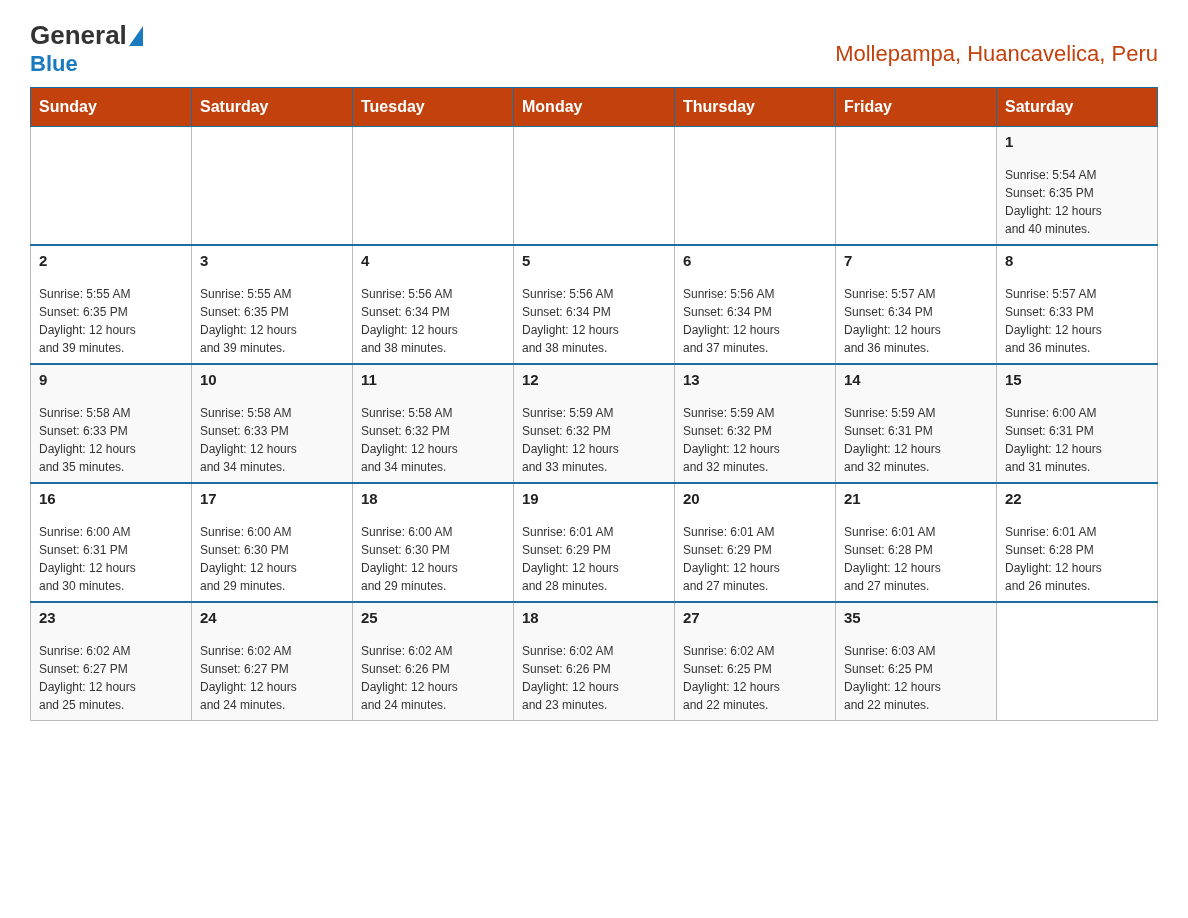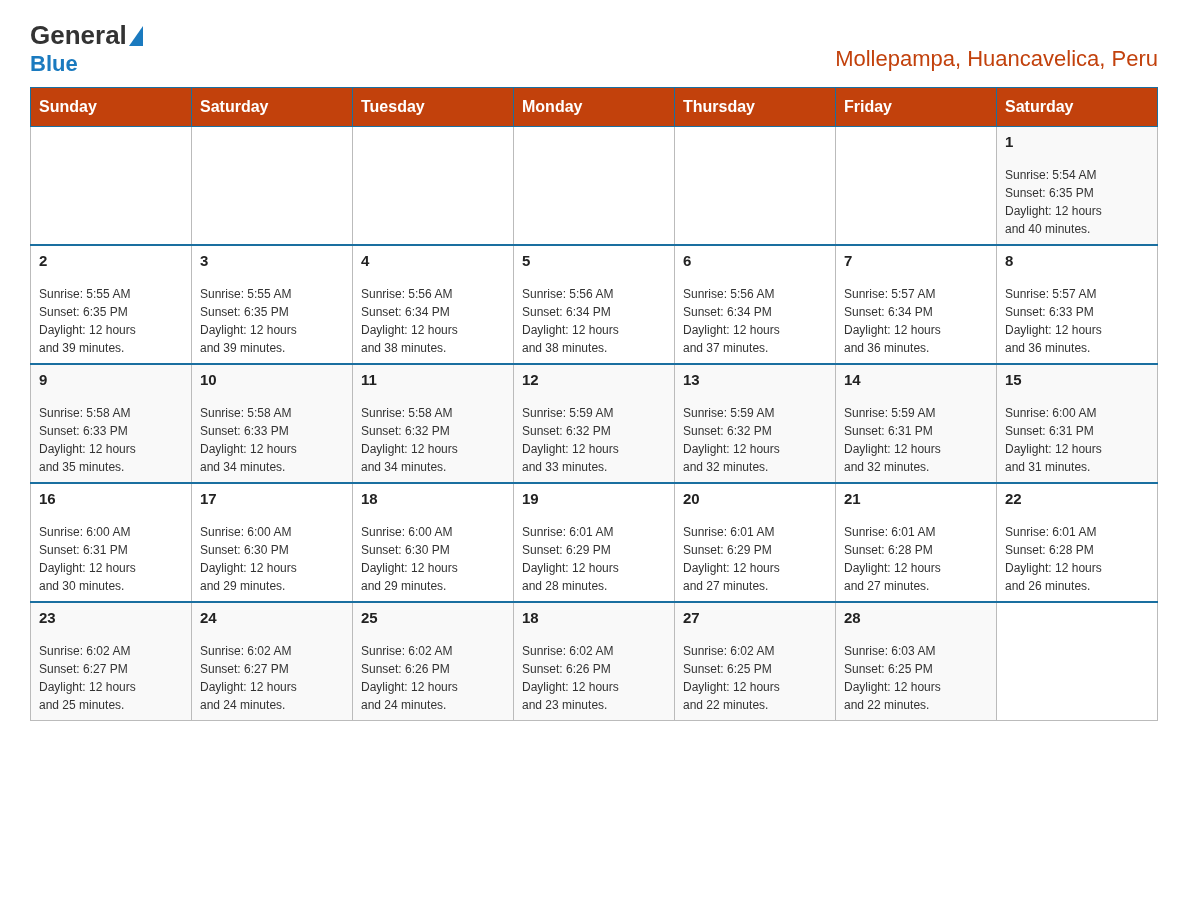--- a/index.html
+++ b/index.html
@@ -6,21 +6,21 @@
     body {
       font-family: Arial, sans-serif;
       background: #fff;
       padding: 20px 30px;
       width: 1188px;
       min-height: 918px;
     }
     .header {
       display: flex;
       justify-content: space-between;
-      align-items: center;
+      align-items: flex-start;
       margin-bottom: 10px;
     }
     .logo {
       display: flex;
       flex-direction: column;
       align-items: flex-start;
     }
     .logo-text {
       display: flex;
       align-items: center;
@@ -249,19 +249,19 @@
         </td>
         <td>
           <span class="day-number">18</span>
           <div class="day-info">Sunrise: 6:02 AM<br>Sunset: 6:26 PM<br>Daylight: 12 hours<br>and 23 minutes.</div>
         </td>
         <td>
           <span class="day-number">27</span>
           <div class="day-info">Sunrise: 6:02 AM<br>Sunset: 6:25 PM<br>Daylight: 12 hours<br>and 22 minutes.</div>
         </td>
         <td>
-          <span class="day-number">28</span>
+          <span class="day-number">35</span>
           <div class="day-info">Sunrise: 6:03 AM<br>Sunset: 6:25 PM<br>Daylight: 12 hours<br>and 22 minutes.</div>
         </td>
         <td class="empty-cell"></td>
       </tr>
     </tbody>
 </table>
 
 </body></html>

